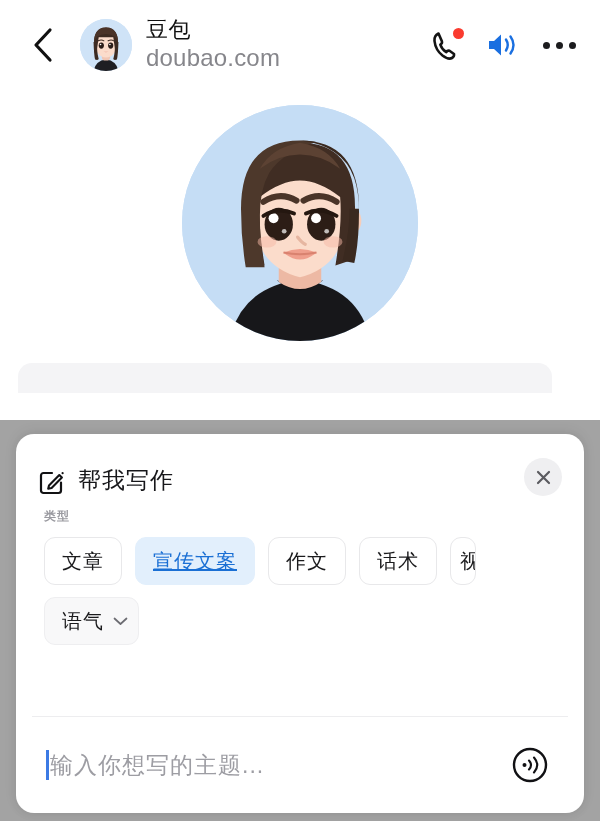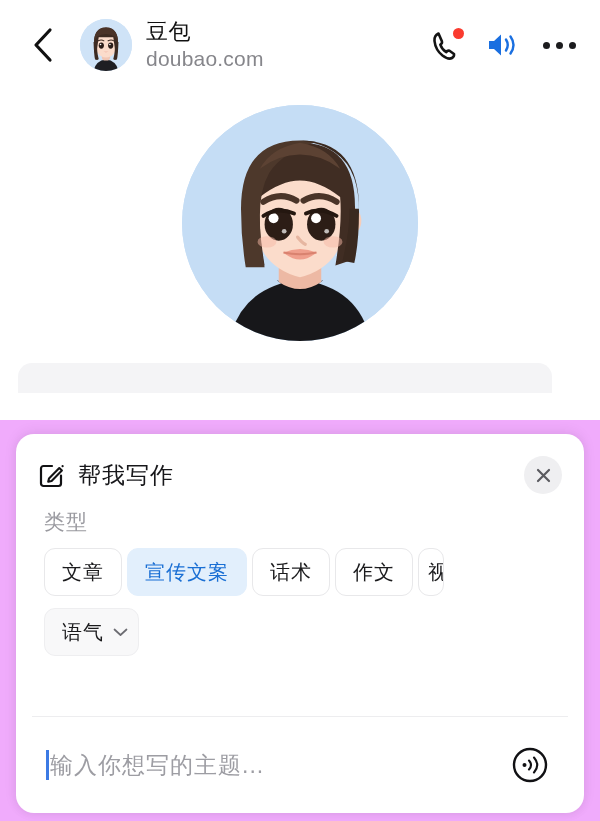--- a/index.html
+++ b/index.html
@@ -2,21 +2,21 @@
 <html><head>
 <meta charset="utf-8">
 <style>
   * { box-sizing: border-box; margin: 0; padding: 0; }
   html, body {
     width: 600px; height: 821px;
     background: #ffffff;
     font-family: "Liberation Sans", "DejaVu Sans", sans-serif;
     overflow: hidden;
   }
-  #app { position: relative; width: 600px; height: 821px; background: #f0abfc; }
+  #app { position: relative; width: 600px; height: 821px; background: #a3a3a3; }
 
   
   .header {
     position: absolute; top: 0; left: 0;
     width: 600px; height: 90px;
     display: flex; align-items: center;
     padding: 0 22px;
     background: #ffffff;
   }
   .back-btn {
@@ -29,21 +29,21 @@
     margin-left: 18px; flex: 0 0 auto;
     overflow: hidden; background: #cfe2f7;
     display: block;
   }
   .hdr-text { margin-left: 14px; display: flex; flex-direction: column; justify-content: center; }
   .hdr-title {
     font-size: 22px; color: #111111; line-height: 1.15;
     font-weight: 400; letter-spacing: .5px;
   }
   .hdr-sub {
-    font-size: 21px; color: #86868b; line-height: 1.2; margin-top: 2px;
+    font-size: 24px; color: #86868b; line-height: 1.2; margin-top: 2px;
     letter-spacing: .2px;
   }
   .hdr-actions {
     margin-left: auto; display: flex; align-items: center; gap: 22px;
   }
   .icon-btn { position: relative; display: flex; align-items: center; justify-content: center; }
   .badge-dot {
     position: absolute; top: 0px; right: -1px;
     width: 11px; height: 11px; border-radius: 50%;
     background: #fa3b2f;
@@ -67,60 +67,61 @@
 
   
   .panel {
     position: absolute; left: 16px; top: 434px;
     width: 568px; height: 379px;
     background: #ffffff;
     border-radius: 18px;
     box-shadow: 0 -2px 14px rgba(0,0,0,.07), 0 2px 10px rgba(0,0,0,.05);
   }
   .panel-head {
-    display: flex; align-items: center;
+    display: flex; align-items: flex-end;
     padding: 20px 22px 0 22px;
     height: 62px;
   }
   .compose-icon { flex: 0 0 auto; display: flex; align-items: center; }
   .panel-title {
     font-size: 23px; color: #17171a; margin-left: 12px;
     letter-spacing: 1px; font-weight: 400;
   }
   .close-btn {
     margin-left: auto;
     width: 38px; height: 38px; border-radius: 50%;
     background: #efeff1;
     display: flex; align-items: center; justify-content: center;
   }
 
   .section-label {
-    font-size: 21px; color: #9a9aa0;
-    padding: 12px 0 0 28px; letter-spacing: 1px;
+    font-size: 12px; color: #9a9aa0;
+    padding: 12px 0 0 28px; letter-spacing: 1px; font-weight: bold;
   }
 
   .chip-row {
-    display: flex; align-items: center; gap: 5px;
+    display: flex; align-items: center; gap: 13px;
     padding: 12px 0 0 28px;
     overflow: hidden; white-space: nowrap;
   }
   .chip {
     flex: 0 0 auto;
     height: 48px; min-width: 78px;
     padding: 0 17px;
     border-radius: 11px;
     border: 1px solid #e8e8ea;
     background: #ffffff;
     display: flex; align-items: center; justify-content: center;
     font-size: 20px; color: #1b1b1d; letter-spacing: 1px;
   }
   .chip.selected {
     background: #e2effc;
     border-color: #e2effc;
     color: #1a6fd4;
+    text-decoration: underline;
   }
   .chip.clipped { width: 26px; min-width: 26px; padding: 0 0 0 9px; justify-content: flex-start; overflow: hidden; }
 
   .chip.dropdown {
     background: #f8f8f9;
     border-color: #eeeef0;
     gap: 9px;
     padding: 0 10px 0 17px;
   }
   .chev { display:block; }
@@ -288,24 +289,24 @@
     <div class="section-label">类型</div>
 
     <div class="chip-row">
       <div class="chip">
         <span>文章</span>
       </div>
       <div class="chip selected">
         <span>宣传文案</span>
       </div>
       <div class="chip">
+        <span>作文</span>
+      </div>
+      <div class="chip">
         <span>话术</span>
-      </div>
-      <div class="chip">
-        <span>作文</span>
       </div>
       <div class="chip clipped">
         <span>视</span>
       </div>
     </div>
 
 
     <div class="chip-row">
       <div class="chip dropdown">
         <span>语气</span>

